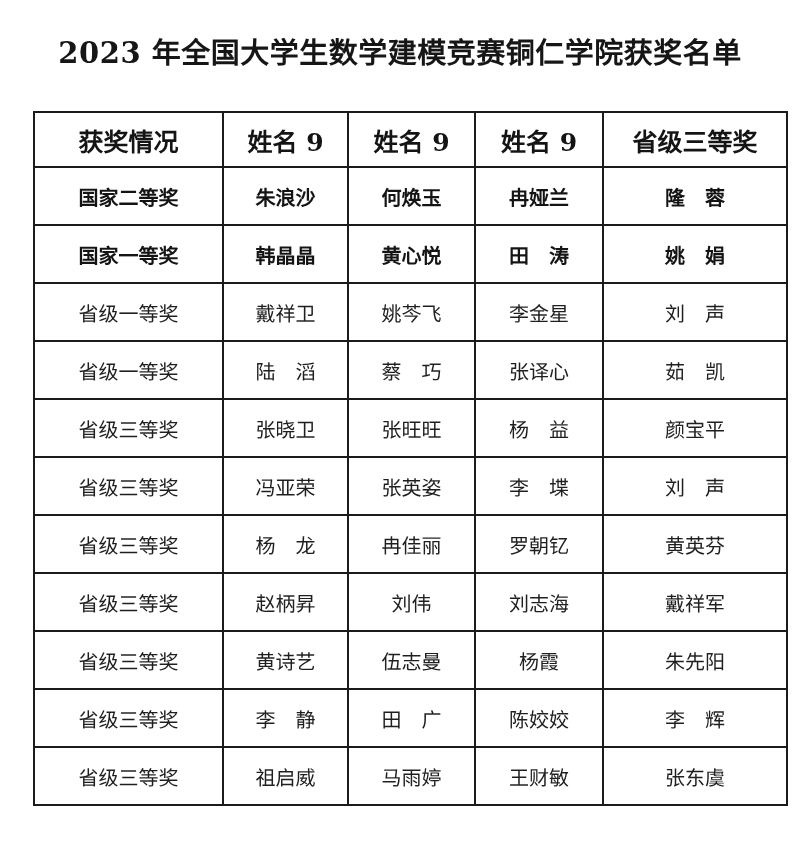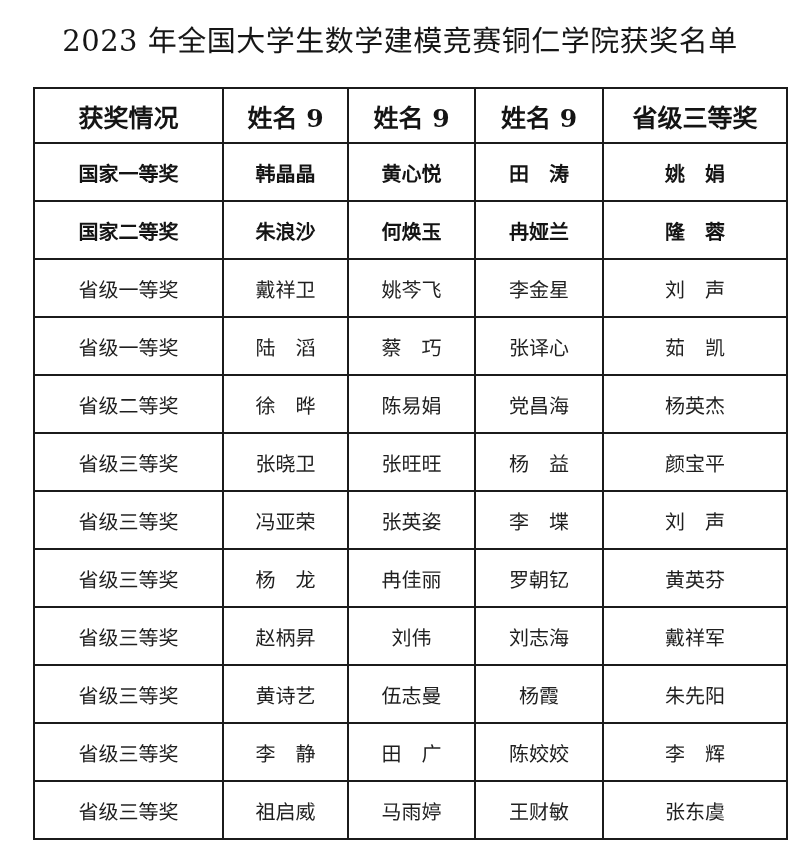--- a/index.html
+++ b/index.html
@@ -12,24 +12,24 @@
     font-family: "DejaVu Serif", "Liberation Serif", serif;
   }
   .page {
     width: 800px;
     height: 854px;
     background: #ffffff;
     box-sizing: border-box;
   }
   .title {
     text-align: center;
-    font-weight: normal;
+    font-weight: bold;
     font-size: 29px;
     color: #161616;
-    margin: 0;
+    margin: 12px;
     padding: 17px 0 28px 0;
     letter-spacing: 0.5px;
     white-space: nowrap;
   }
   table.awards {
     border-collapse: collapse;
     table-layout: fixed;
     margin-left: 33px;
     width: 753px;
   }
@@ -79,53 +79,46 @@
       <tr id="header-row">
           <th>获奖情况</th>
           <th>姓名 9</th>
           <th>姓名 9</th>
           <th>姓名 9</th>
           <th>省级三等奖</th>
         </tr>
     </thead>
     <tbody id="table-body">
         <tr class="bold-row">
+          <td>国家二等奖</td>
+          <td>朱浪沙</td>
+          <td>何焕玉</td>
+          <td>冉娅兰</td>
+          <td>隆　蓉</td>
+        </tr>
+        <tr class="bold-row">
           <td>国家一等奖</td>
           <td>韩晶晶</td>
           <td>黄心悦</td>
           <td>田　涛</td>
           <td>姚　娟</td>
-        </tr>
-        <tr class="bold-row">
-          <td>国家二等奖</td>
-          <td>朱浪沙</td>
-          <td>何焕玉</td>
-          <td>冉娅兰</td>
-          <td>隆　蓉</td>
         </tr>
         <tr>
           <td>省级一等奖</td>
           <td>戴祥卫</td>
           <td>姚芩飞</td>
           <td>李金星</td>
           <td>刘　声</td>
         </tr>
         <tr>
           <td>省级一等奖</td>
           <td>陆　滔</td>
           <td>蔡　巧</td>
           <td>张译心</td>
           <td>茹　凯</td>
-        </tr>
-        <tr>
-          <td>省级二等奖</td>
-          <td>徐　晔</td>
-          <td>陈易娟</td>
-          <td>党昌海</td>
-          <td>杨英杰</td>
         </tr>
         <tr>
           <td>省级三等奖</td>
           <td>张晓卫</td>
           <td>张旺旺</td>
           <td>杨　益</td>
           <td>颜宝平</td>
         </tr>
         <tr>
           <td>省级三等奖</td>

